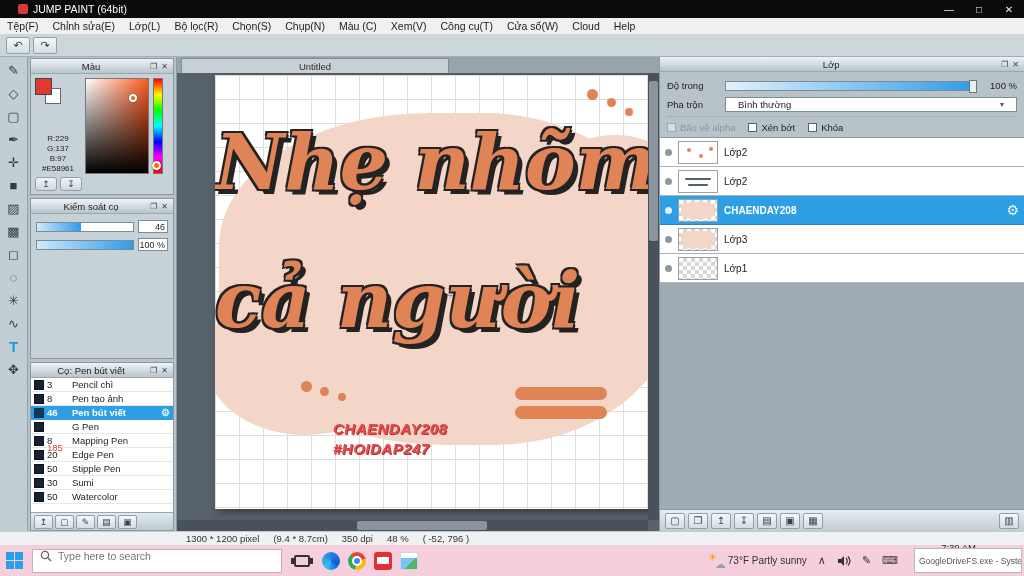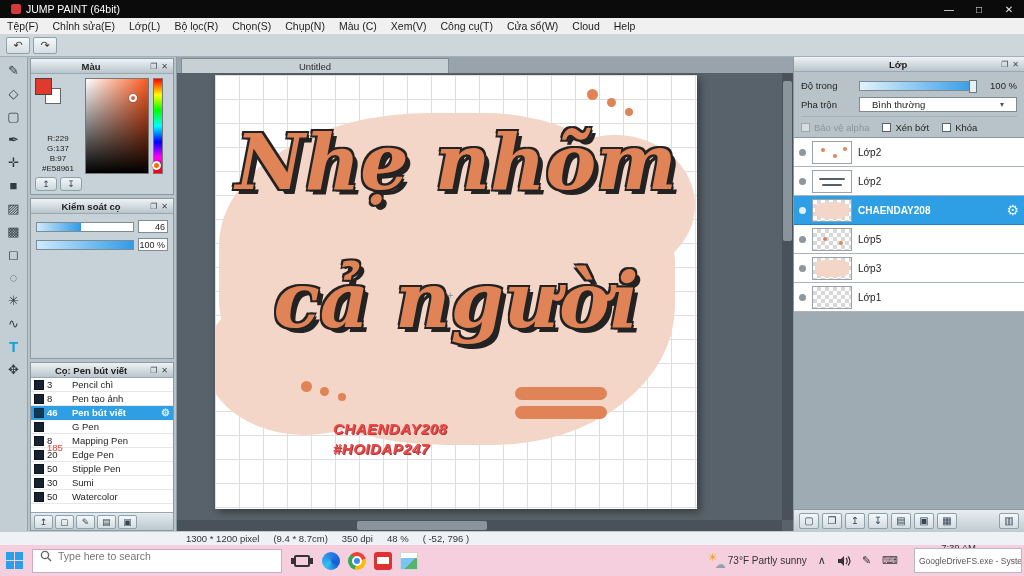--- a/index.html
+++ b/index.html
@@ -1,21 +1,21 @@
 <!DOCTYPE html>
 <html><head>
 <meta charset="utf-8">
 <style>
   * { box-sizing: border-box; margin: 0; padding: 0; }
   html,body { width:1024px; height:576px; overflow:hidden; }
   body { font-family:"Liberation Sans", sans-serif; background:#000; }
   .screen { position:relative; width:1024px; height:576px; display:flex; flex-direction:column; }
 
   
-  .titlebar { height:18px; background:#0b0b0b; color:#fff; display:flex; align-items:center; padding-left:11px; font-size:10.5px; flex:0 0 auto; }
+  .titlebar { height:18px; background:#0b0b0b; color:#fff; display:flex; align-items:center; padding-left:18px; font-size:10.5px; flex:0 0 auto; }
   .appicon { width:10px; height:10px; background:#d43a3a; border-radius:2px; margin-right:5px; }
   .win-controls { margin-left:auto; display:flex; height:100%; }
   .win-controls span { width:30px; display:flex; align-items:center; justify-content:center; font-size:10px; color:#eee; }
 
   
   .menubar { height:17px; background:#f0f0f0; border-bottom:1px solid #d4d4d4; display:flex; align-items:center; font-size:10.5px; color:#1c1c1c; flex:0 0 auto; }
   .menu-item { padding:0 7px; height:100%; display:flex; align-items:center; }
 
   
   .quickbar { height:22px; background:#ccd6db; border-bottom:1px solid #9fb0b8; display:flex; align-items:center; gap:3px; padding-left:6px; flex:0 0 auto; }
@@ -24,21 +24,21 @@
   
   .main { flex:1; min-height:0; display:flex; background:#b7c2c9; }
 
   .toolstrip { width:28px; background:#c3ced4; border-right:1px solid #93a2aa; display:flex; flex-direction:column; align-items:center; padding-top:2px; }
   .tool { width:24px; height:23px; display:flex; align-items:center; justify-content:center; font-size:13px; color:#2f3b42; }
   .tool.text-tool { color:#14a0dc; font-weight:bold; font-size:15px; }
 
   .left-panels { width:148px; display:flex; flex-direction:column; gap:3px; padding:1px 2px 0 2px; }
   .panel { background:#c7d2d8; border:1px solid #8b9aa2; display:flex; flex-direction:column; overflow:hidden; }
   .panel-title { height:15px; flex:0 0 auto; background:linear-gradient(#eef3f5,#b9c5cc); border-bottom:1px solid #9aa8b0; display:flex; align-items:center; font-size:9.5px; color:#222; padding:0 3px; }
-  .panel-title .pt-label { flex:1; text-align:center;font-weight:bold; }
+  .panel-title .pt-label { flex:1; text-align:center; }
   .pt-ico { font-size:8px; color:#445; padding:0 2px; }
 
   
   .color-panel { height:137px; flex:0 0 auto; }
   .cp-body { flex:1; display:flex; padding:4px 3px 2px 4px; gap:4px; }
   .cp-left { width:46px; display:flex; flex-direction:column; }
   .sw-wrap { position:relative; width:30px; height:30px; }
   .sw-back { position:absolute; left:10px; top:10px; width:16px; height:16px; background:#fff; border:1px solid #666; }
   .sw-front { position:absolute; left:0; top:0; width:17px; height:17px; background:#e03a2f; border:1px solid #444; }
   .rgbtxt { margin-top:auto; font-size:8px; line-height:1.25; color:#222;text-align:center; }
@@ -67,31 +67,31 @@
   .brush-row .bsize { width:22px; flex:0 0 auto; }
   .brush-row .bname { flex:1; white-space:nowrap; overflow:hidden; }
   .brush-row.selected { background:#2e9fe5; color:#fff; font-weight:bold; border-bottom-color:#2e9fe5; }
   .brush-row.selected .bswatch { background:#0f3a57; border-color:#0a2b41; }
   .brush-row .bgear { color:#d9eefc; font-size:10px; }
   .brush-row.red-num .bsize { color:#e04444;margin-top:42px; }
   .bp-foot { height:18px; flex:0 0 auto; background:linear-gradient(#e3ebef,#bcc9d0); border-top:1px solid #98a7af; display:flex; gap:2px; align-items:center; padding:0 3px; }
   .bp-foot .mini { width:19px; height:14px; background:linear-gradient(#f4f8fa,#d3dde2); border:1px solid #8fa0a8; border-radius:2px; font-size:9px; color:#345; display:flex; align-items:center; justify-content:center; }
 
   
-  .canvas-area { width:618px; flex:0 0 auto; display:flex; flex-direction:column; background:#58626a; border-left:1px solid #8b9aa2; border-right:1px solid #8b9aa2; }
+  .canvas-area { width:484px; flex:0 0 auto; display:flex; flex-direction:column; background:#58626a; border-left:1px solid #8b9aa2; border-right:1px solid #8b9aa2; }
   .tabbar { height:16px; flex:0 0 auto; background:#98a3ab; display:flex; padding:1px 0 0 4px; }
   .tab { width:268px; background:#c6d0d5; border:1px solid #7f8d95; border-bottom:none; font-size:9.5px; color:#2c2c2c; display:flex; align-items:center; justify-content:center; }
   .viewport { flex:1; position:relative; overflow:hidden; }
   .paint-canvas { position:absolute; left:38px; top:2px; width:482px; height:434px; background:#fff;
       background-image:linear-gradient(#dedede 1px, transparent 1px),linear-gradient(90deg,#dedede 1px, transparent 1px);
       background-size:24px 24px; box-shadow:3px 3px 8px rgba(0,0,0,.4); overflow:hidden; }
   .blob { position:absolute; left:4px; top:38px; width:456px; height:332px; background:#f3d6c7; border-radius:46% 42% 40% 50% / 40% 46% 42% 44%; }
   .blob2 { position:absolute; left:-10px; top:210px; width:200px; height:150px; background:#f3d6c7; border-radius:50%; }
   .blob3 { position:absolute; right:2px; top:60px; width:160px; height:140px; background:#f3d6c7; border-radius:50%; }
-  .artline { position:absolute; left:0; width:100%; text-align:center; font-family:"DejaVu Serif", serif; font-style:italic; font-weight:bold; font-size:76px; line-height:1; color:#e08457;
+  .artline { position:absolute; left:0; width:100%; text-align:left; font-family:"DejaVu Serif", serif; font-style:italic; font-weight:bold; font-size:76px; line-height:1; color:#e08457;
       text-shadow:-2px -2px 0 #232323, 2px -2px 0 #232323, -2px 2px 0 #232323, 2px 2px 0 #232323, 5px 5px 0 #232323; }
   .artline.l1 { top:50px; }
   .artline.l2 { top:188px; }
   .dot { position:absolute; border-radius:50%; background:#e08457; }
   .bar { position:absolute; left:300px; width:92px; height:13px; border-radius:7px; background:#e08457; }
   .credit { position:absolute; left:118px; top:344px; font-size:15px; font-weight:bold; font-style:italic; color:#ea4a4a; letter-spacing:.5px; line-height:1.35; text-shadow:1px 1px 0 #a93838; }
   .center-cross { position:absolute; left:232px; top:214px; color:#8a9aa5; font-size:11px; }
   .vsb { position:absolute; right:0; top:0; bottom:11px; width:11px; background:#49525a; }
   .vsb .thumb { position:absolute; left:1px; right:1px; top:8px; height:160px; background:#8a949c; border-radius:2px; }
   .hsb { position:absolute; left:0; right:11px; bottom:0; height:11px; background:#49525a; }
@@ -418,28 +418,20 @@
           </span>
           <span class="lname">Lớp2</span>
         </div>
         <div class="layer-row selected">
           <span class="vis-dot"></span>
           <span class="lthumb checker">
               <span class="pinkfill"></span>
             </span>
           <span class="lname">CHAENDAY208</span>
           <span class="lgear">⚙</span>
-        </div>
-        <div class="layer-row">
-          <span class="vis-dot"></span>
-          <span class="lthumb checker">
-            <span class="odot" style="left:10px;top:8px"></span>
-              <span class="odot" style="left:26px;top:12px"></span>
-          </span>
-          <span class="lname">Lớp5</span>
         </div>
         <div class="layer-row">
           <span class="vis-dot"></span>
           <span class="lthumb checker">
               <span class="pinkfill" style="border-radius:30%"></span>
             </span>
           <span class="lname">Lớp3</span>
         </div>
         <div class="layer-row">
           <span class="vis-dot"></span>

